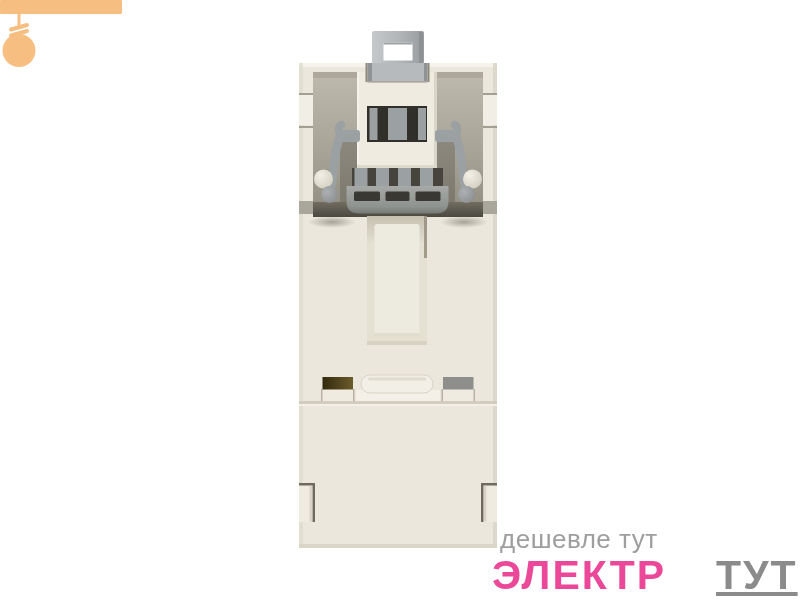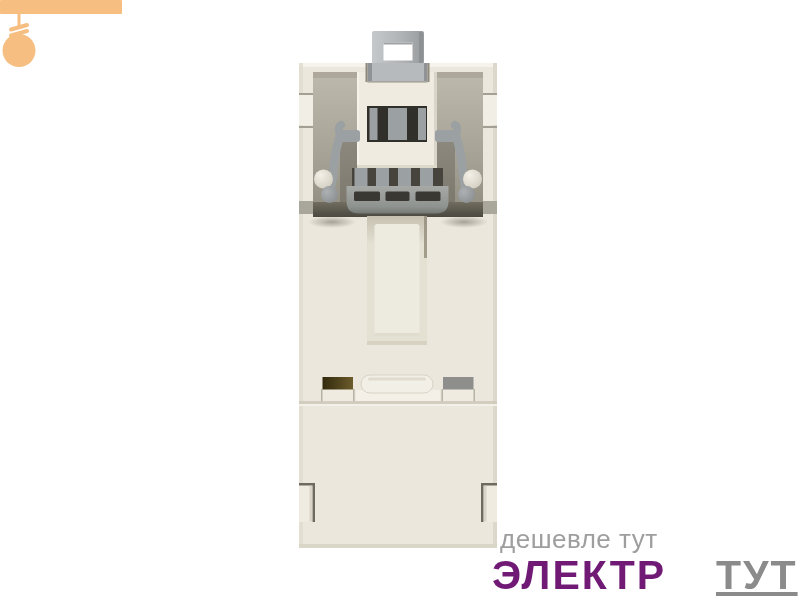--- a/index.html
+++ b/index.html
@@ -178,21 +178,21 @@
         <rect x="481" y="483" width="16" height="2.5" fill="#6E6A5F"></rect>
         <rect x="481" y="483" width="2.5" height="39" fill="#6E6A5F"></rect>
         <rect x="483.5" y="485.5" width="3" height="36" fill="#C9C4B6" opacity="0.6"></rect>
       </g>
 
     </g>
   </svg>
 
   <div>
     <div class="wm-tagline" style="color: rgb(158, 158, 158);">дешевле тут</div>
-    <div class="wm-brand wm-brand-first" style="color: #701a75;">ЭЛЕКТР</div>
+    <div class="wm-brand wm-brand-first" style="color: #ec4899;">ЭЛЕКТР</div>
     <svg class="wm-bulb" width="122" height="70" viewBox="0 0 122 70">
       <rect x="0" y="0" width="122" height="14" rx="1" fill="#F6BE80"></rect>
       <rect x="17.5" y="13" width="3" height="13" fill="#F6BE80"></rect>
       <path d="M11,29.5 L27,25" stroke-width="4" stroke-linecap="round" fill="none" stroke="#F6BE80"></path>
       <path d="M11,35.5 L27,31" stroke-width="4" stroke-linecap="round" fill="none" stroke="#F6BE80"></path>
       <circle cx="19" cy="50.5" r="16.5" fill="#F6BE80"></circle>
     </svg>
     <div class="wm-brand wm-brand-second" style="color: rgb(139, 139, 139); text-decoration: underline;">ТУТ</div>
   </div>
 

